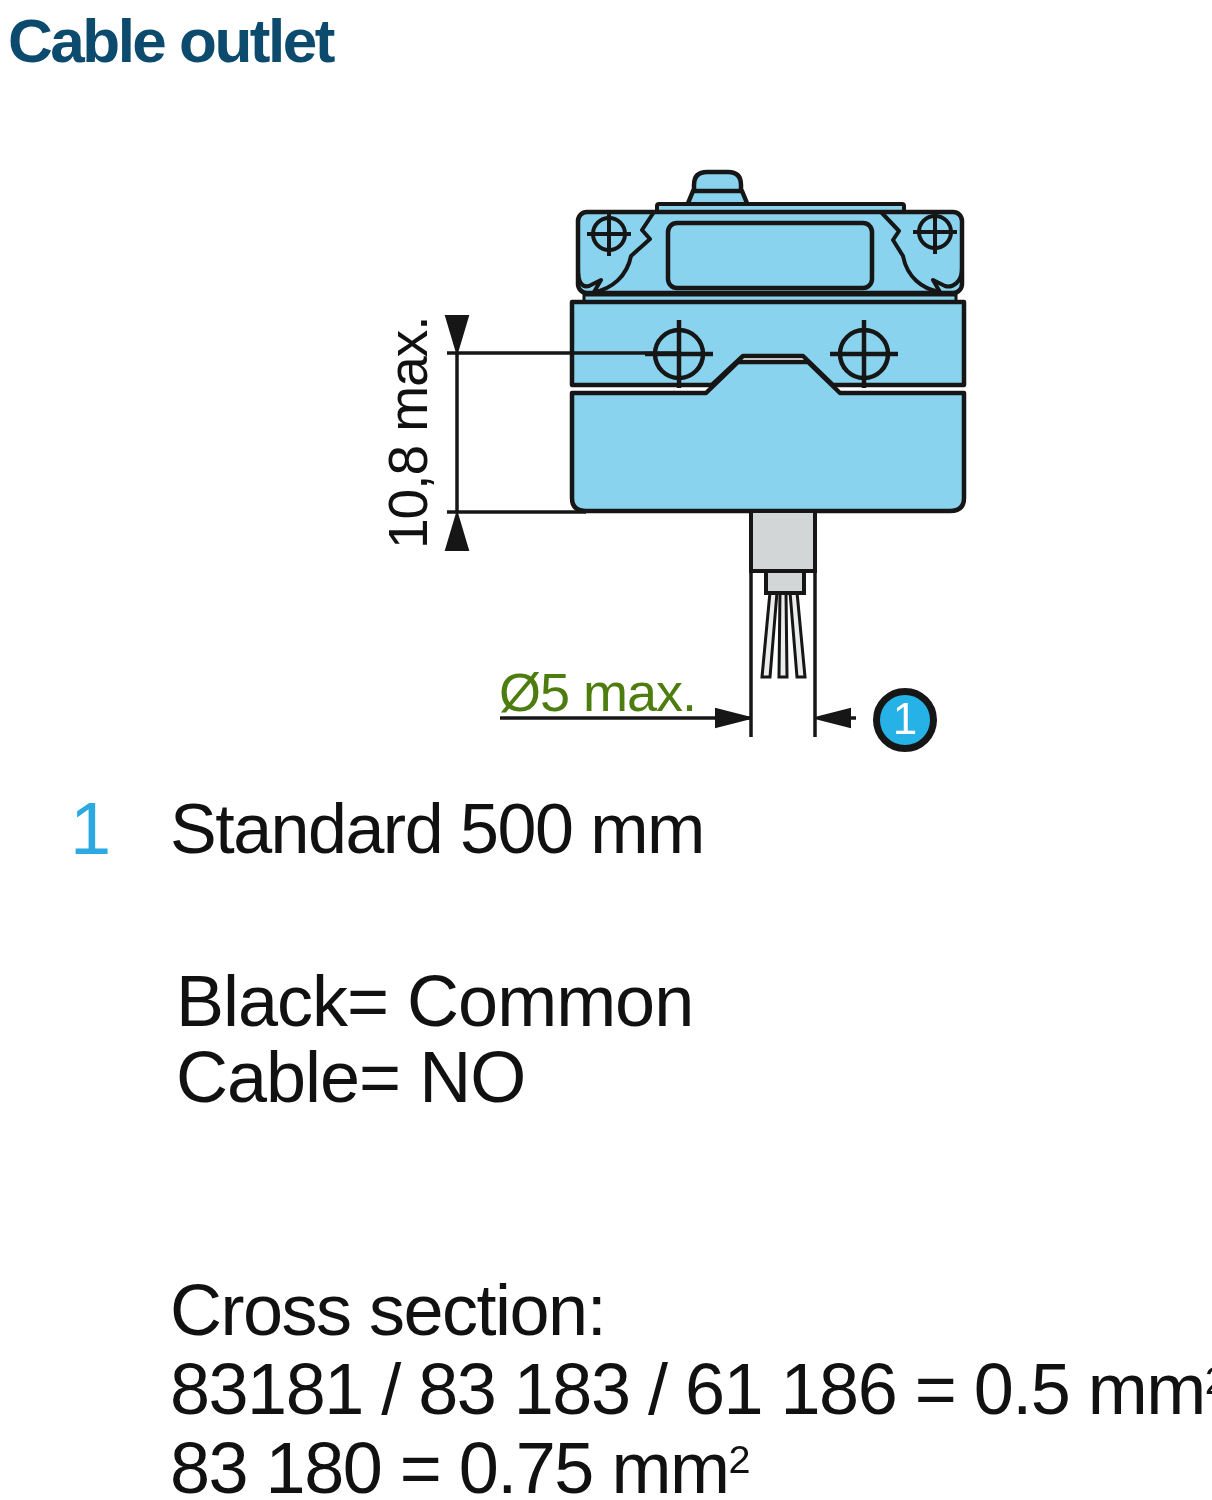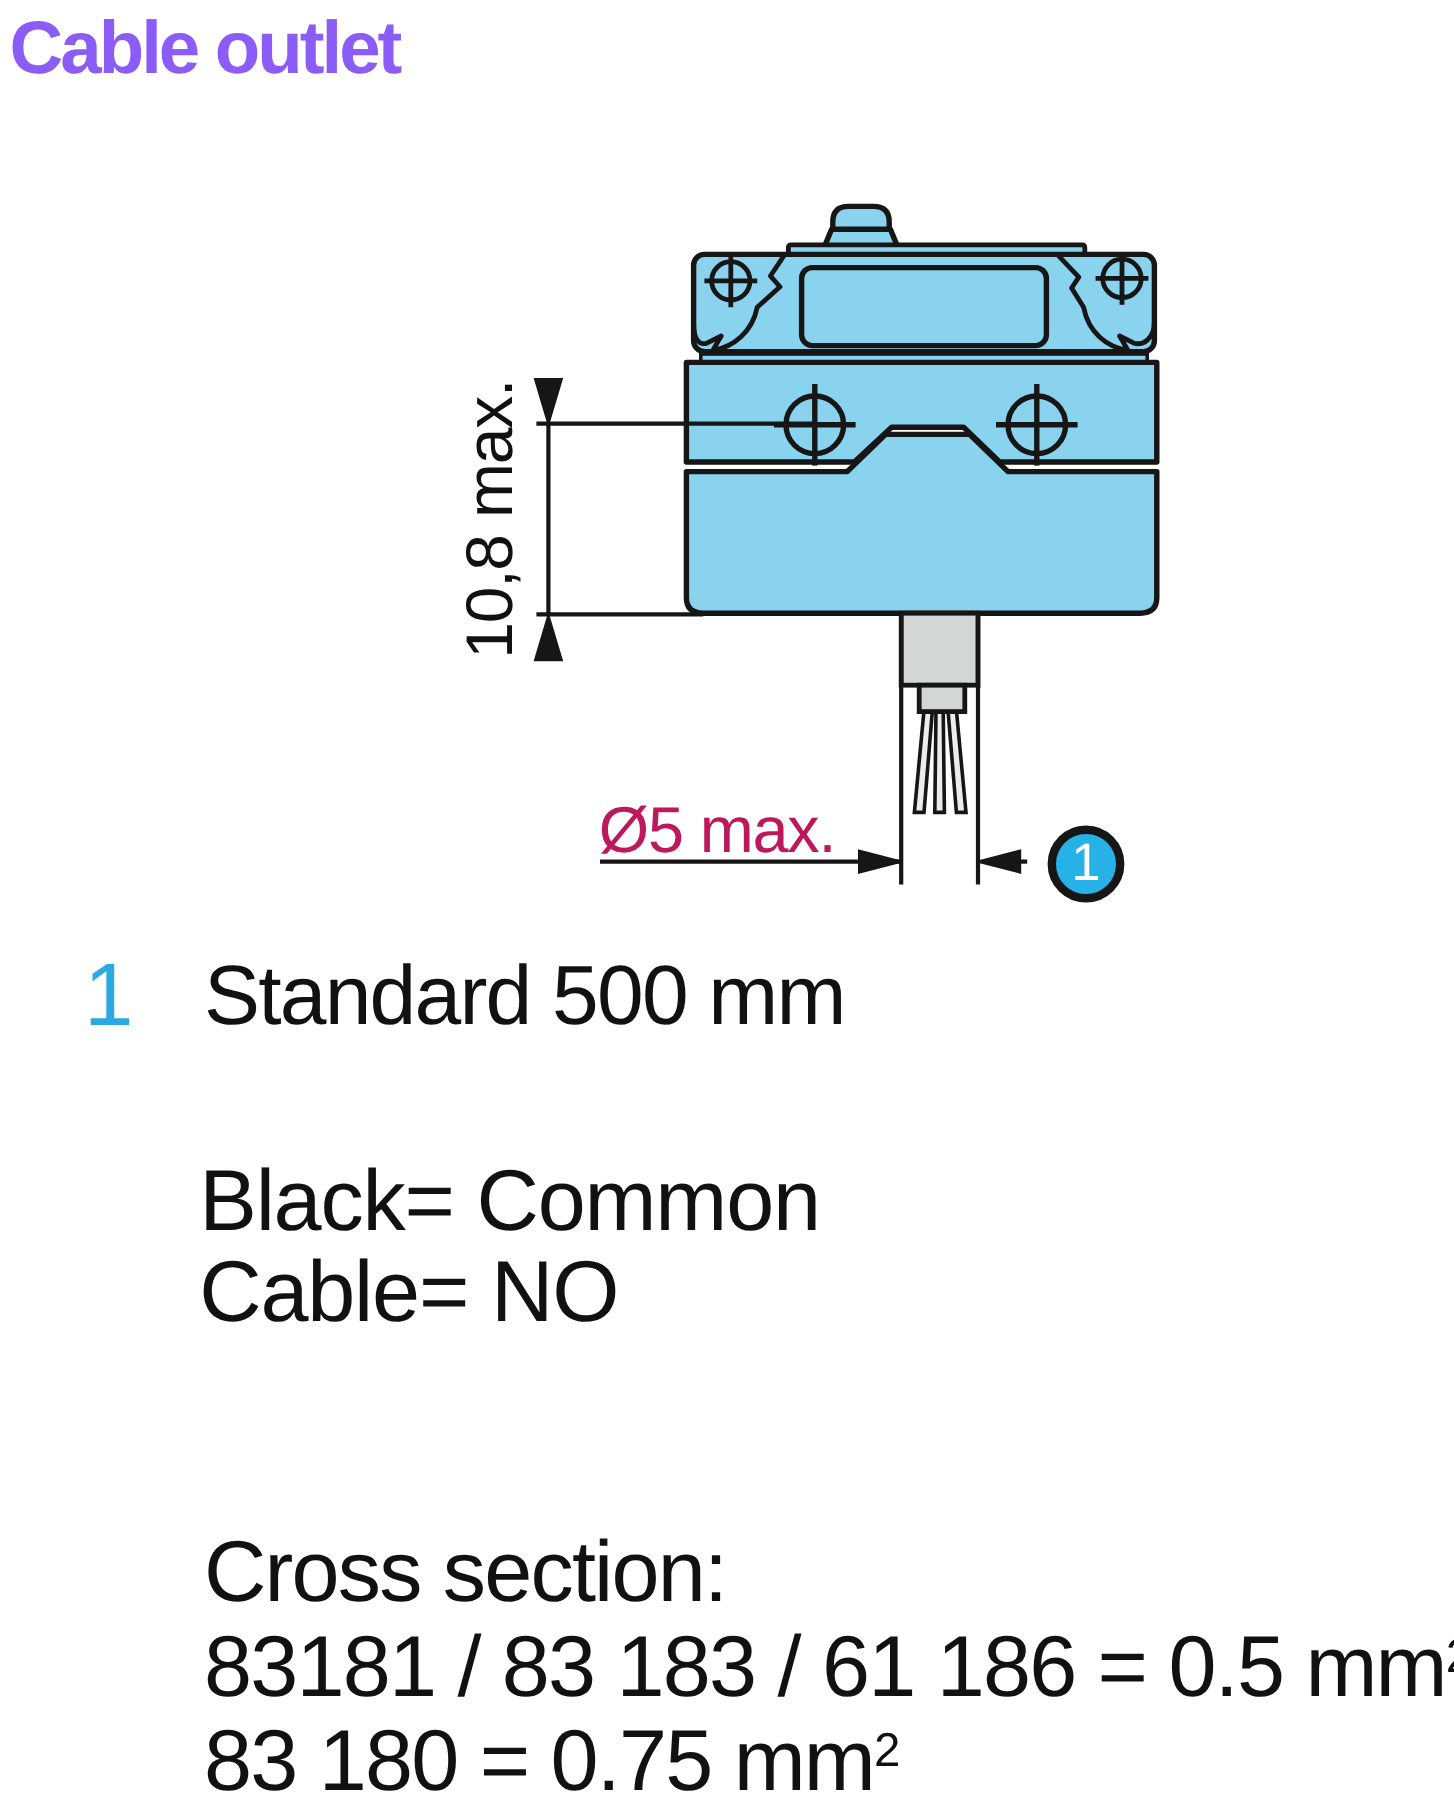--- a/index.html
+++ b/index.html
@@ -2,36 +2,36 @@
 <html><head>
 <meta charset="utf-8">
 <style>
   html,body{margin:0;padding:0;background:#fff;}
   .page{
     position:relative;width:1212px;height:1500px;background:#ffffff;
     font-family:"Liberation Sans",sans-serif;color:#111;overflow:hidden;
   }
   .abs{position:absolute;}
   
-  .title{left:8px;top:2px;font-size:62px;font-weight:700;line-height:77px;letter-spacing:-2.5px;color:#8b5cf6;white-space:nowrap;}
+  .title{left:8px;top:2px;font-size:62px;font-weight:700;line-height:77px;letter-spacing:-2.5px;color:#0c4a6e;white-space:nowrap;}
   
   .diagram-svg{left:0;top:0;}
   
   .dim-height{left:376px;top:549px;transform:rotate(-90deg);transform-origin:0 0;
     font-size:55px;letter-spacing:-1px;white-space:nowrap;color:#111;}
-  .dim-dia{left:499px;top:661px;font-size:54px;letter-spacing:-1px;white-space:nowrap;color:#be185d;}
+  .dim-dia{left:499px;top:661px;font-size:54px;letter-spacing:-1px;white-space:nowrap;color:#4d7c0f;}
   
   .callout{left:873px;top:688px;width:50px;height:50px;border-radius:50%;
     background:#27b2e7;border:7px solid #161616;display:flex;align-items:center;justify-content:center;}
   .callout span{color:#ffffff;font-size:44px;font-weight:400;line-height:1;transform:translateY(-1px);}
   
   .legend-num{left:70px;top:789px;font-size:74px;line-height:80px;color:#2ca9e1;letter-spacing:-1px;}
   .legend-label{left:170px;top:789px;font-size:70px;line-height:80px;letter-spacing:-1.5px;white-space:nowrap;}
   
-  .wirecolors{left:166px;top:963px;font-size:72px;line-height:76px;letter-spacing:-1px;white-space:nowrap;}
+  .wirecolors{left:176px;top:963px;font-size:72px;line-height:76px;letter-spacing:-1px;white-space:nowrap;}
   
   .crosssec{left:170px;top:1271px;font-size:72px;line-height:79px;letter-spacing:-1.5px;white-space:nowrap;}
   .crosssec sup{font-size:0.55em;letter-spacing:-1px;position:relative;top:-0.5em;vertical-align:baseline;line-height:0;}
 </style>
 </head>
 <body>
 
 <div class="page">
 
   <div class="abs title">

